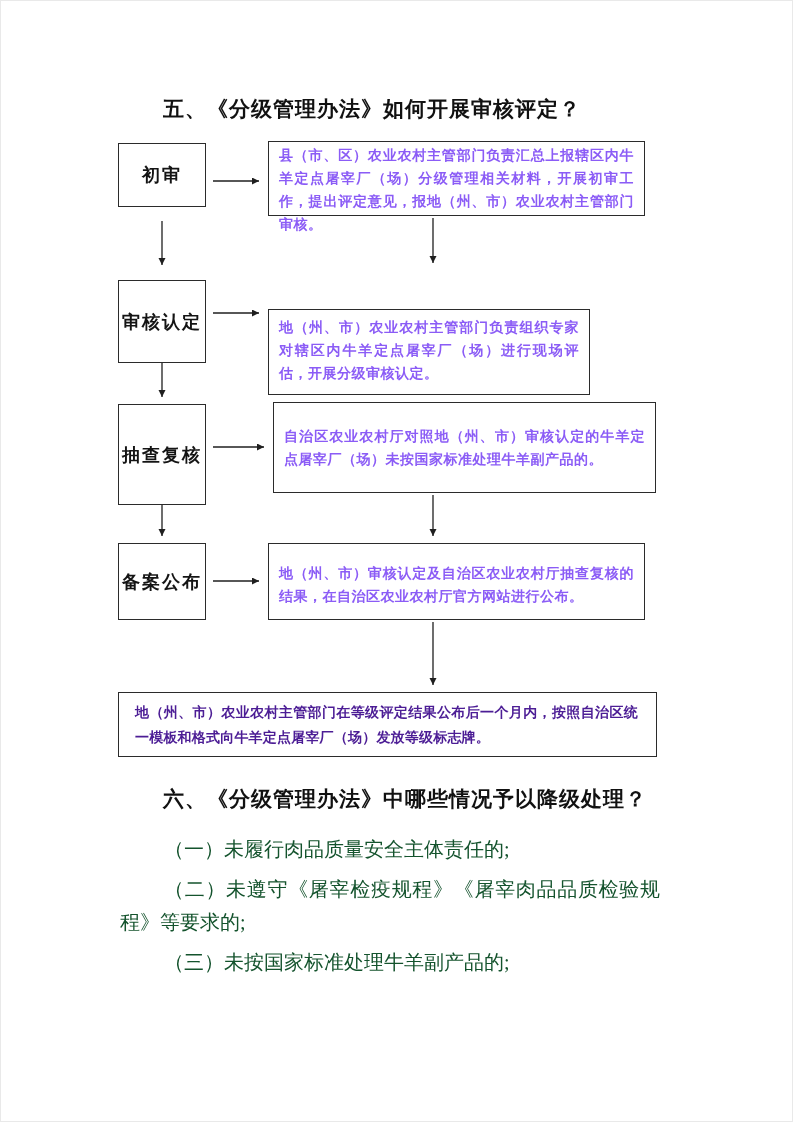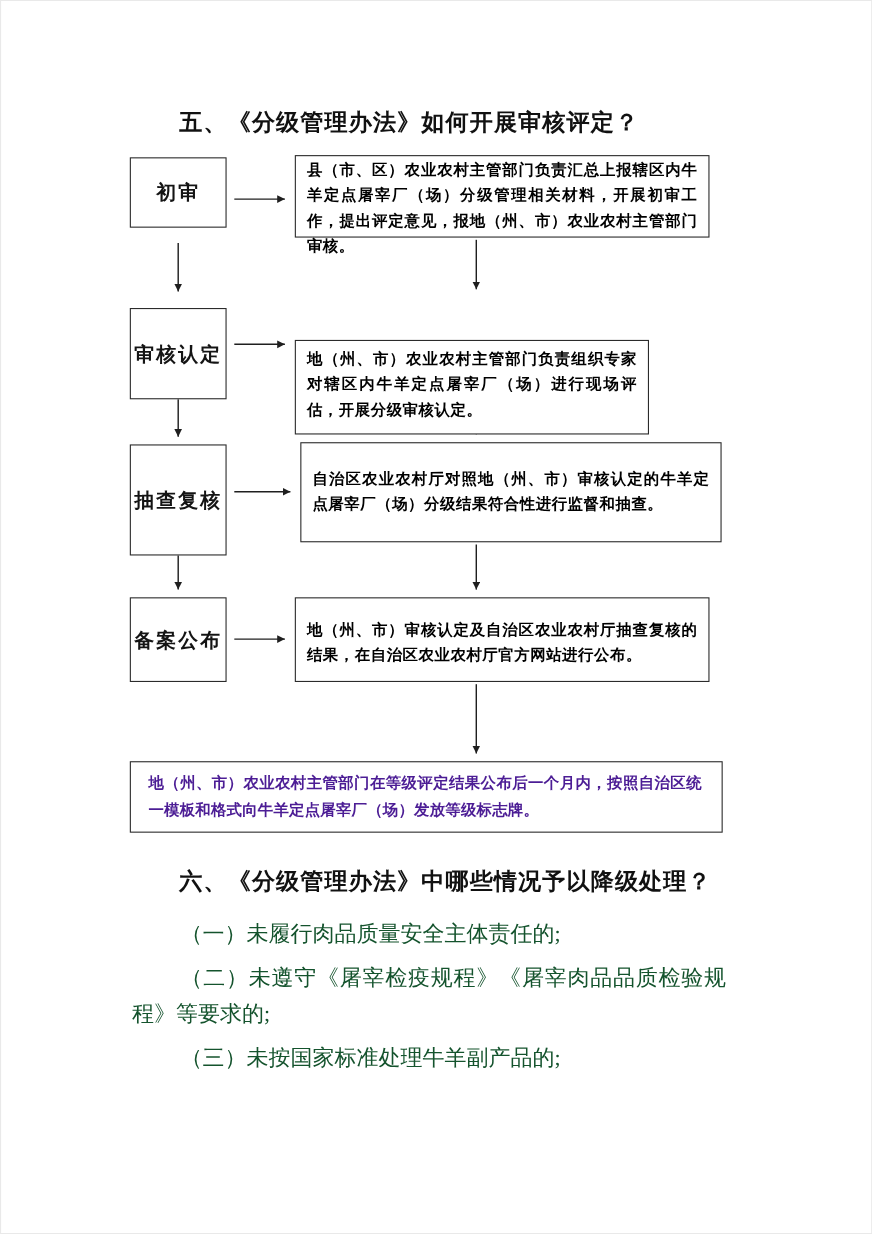--- a/index.html
+++ b/index.html
@@ -8,21 +8,21 @@
     width:793px;height:1122px;
     background:#ffffff;
     font-family:"Liberation Serif","DejaVu Serif",serif;
     color:#1a1a1a;
     overflow:hidden;
     box-shadow:inset 0 0 0 1px #e9e9e9;
   }
   
   .heading{
     position:absolute;left:163px;
-    font-family:Liberation Serif, serif;
+    font-family:Liberation Mono, monospace;
     font-weight:bold;font-size:21px;line-height:30px;
     letter-spacing:1px;color:#111;white-space:nowrap;
   }
   .heading.h5{top:96px;}
   .heading.h6{top:786px;}
 
   
   .fbox{
     position:absolute;box-sizing:border-box;
     border:1.5px solid #2b2b2b;background:#fff;
@@ -31,21 +31,21 @@
     display:flex;align-items:center;justify-content:center;
     font-size:18px;font-weight:bold;letter-spacing:2px;color:#141414;
   }
   .b1{left:118px;top:143px;width:88px;height:64px;}
   .b2{left:118px;top:280px;width:88px;height:83px;}
   .b3{left:118px;top:404px;width:88px;height:101px;}
   .b4{left:118px;top:543px;width:88px;height:77px;}
 
   .descbox{
     font-size:14px;font-weight:bold;line-height:23px;
-    letter-spacing:0.5px;color:#000000;
+    letter-spacing:0.5px;color:#8b5cf6;
     text-align:justify;
   }
   .d1{left:268px;top:141px;width:377px;height:75px;padding:2px 10px;}
   .d2{left:268px;top:270px;width:322px;height:86px;padding:6px 10px;margin-top:39px;}
   .d3{left:273px;top:402px;width:383px;height:91px;padding:2px 10px;display:flex;align-items:center;}
   .d4{left:268px;top:543px;width:377px;height:77px;padding:18px 10px;}
   .dfinal{
     left:118px;top:692px;width:539px;height:65px;
     font-size:14px;font-weight:bold;line-height:25px;letter-spacing:0.2px;
     color:#4c1d95;padding:7px 18px 0 16px;text-align:justify;
@@ -93,21 +93,21 @@
   </svg>
 
   <div class="fbox stepbox b1">初审</div>
   <div class="fbox stepbox b2">审核认定</div>
   <div class="fbox stepbox b3">抽查复核</div>
   <div class="fbox stepbox b4">备案公布</div>
 
   <div class="fbox descbox d1">县（市、区）农业农村主管部门负责汇总上报辖区内牛羊定点屠宰厂（场）分级管理相关材料，开展初审工作，提出评定意见，报地（州、市）农业农村主管部门审核。</div>
   <div class="fbox descbox d2">地（州、市）农业农村主管部门负责组织专家对辖区内牛羊定点屠宰厂（场）进行现场评估，开展分级审核认定。</div>
   <div class="fbox descbox d3">
-      <span>自治区农业农村厅对照地（州、市）审核认定的牛羊定点屠宰厂（场）分级结果符合性进行监督和抽查。</span>
+      <span>自治区农业农村厅对照地（州、市）审核认定的牛羊定点屠宰厂（场）未按国家标准处理牛羊副产品的。</span>
     </div>
   <div class="fbox descbox d4">地（州、市）审核认定及自治区农业农村厅抽查复核的结果，在自治区农业农村厅官方网站进行公布。</div>
 
   <div class="fbox dfinal">地（州、市）农业农村主管部门在等级评定结果公布后一个月内，按照自治区统一模板和格式向牛羊定点屠宰厂（场）发放等级标志牌。</div>
 
   <div class="heading h6">六、《分级管理办法》中哪些情况予以降级处理？</div>
 
   <div class="dg-list">
     <p>（一）未履行肉品质量安全主体责任的;</p>
     <p>（二）未遵守《屠宰检疫规程》《屠宰肉品品质检验规程》等要求的;</p>

